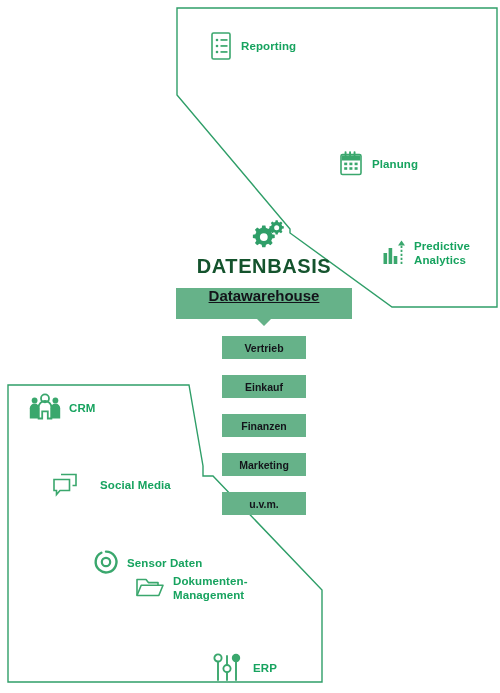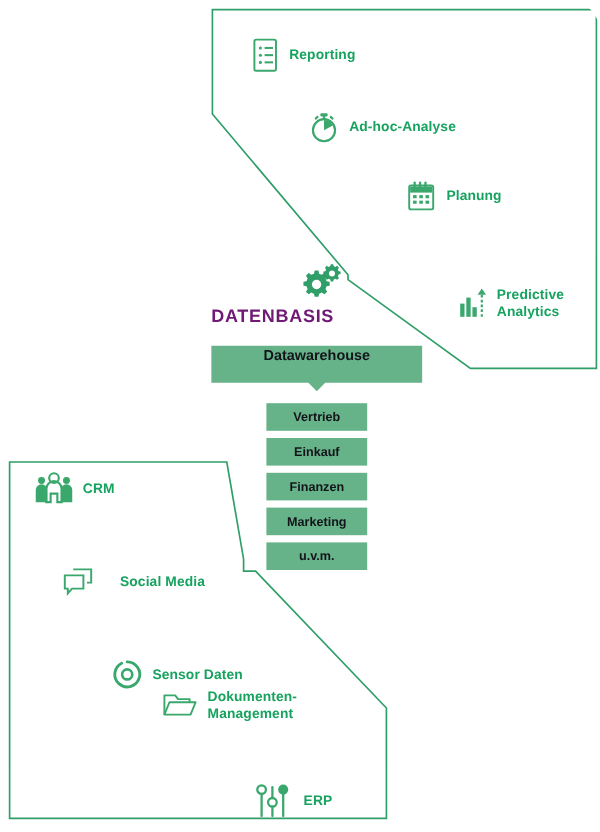--- a/index.html
+++ b/index.html
@@ -9,21 +9,20 @@
   }
   body {
     font-family: "Liberation Sans", sans-serif;
   }
   #diagram-root {
     position: relative;
     width: 500px;
     height: 693px;
     overflow: hidden;
     background: #ffffff;
-    border-radius: 27px;
   }
   #outline-layer {
     position: absolute;
     left: 0;
     top: 0;
     width: 500px;
     height: 693px;
   }
   .zone-outline {
     fill: none;
@@ -51,24 +50,25 @@
     line-height: 1.22;
     white-space: pre-line;
   }
 
   
   .section-title {
     position: absolute;
     left: 176px;
     top: 255px;
     width: 176px;
-    font-size: 15px;
+    text-align: center;
+    font-size: 20px;
     font-weight: bold;
     letter-spacing: 0.6px;
-    color: #701a75;
+    color: #14532d;
   }
   #gear-mark {
     position: absolute;
     left: 246px;
     top: 218px;
     line-height: 0;
   }
   #dwh-box {
     position: absolute;
     left: 176px;
@@ -79,32 +79,33 @@
   }
   #dwh-label {
     position: absolute;
     left: 176px;
     top: 288px;
     width: 176px;
     height: 15px;
     display: flex;
     align-items: center;
     justify-content: center;
-    font-size: 12px;
+    font-size: 15px;
     font-weight: bold;
     color: #13141a;
+    text-decoration: underline;
   }
   #dept-stack {
     position: absolute;
     left: 222px;
     top: 336px;
     width: 84px;
     display: flex;
     flex-direction: column;
-    gap: 6px;
+    gap: 16px;
   }
   .dept-box {
     height: 23px;
     background: #66b289;
     display: flex;
     align-items: center;
     justify-content: center;
     font-size: 10.5px;
     font-weight: bold;
     color: #13141a;
@@ -130,33 +131,20 @@
         <circle cx="9" cy="15" r="1.3" fill="#3aa76d"></circle>
         <circle cx="9" cy="21" r="1.3" fill="#3aa76d"></circle>
         <rect x="12.5" y="8.1" width="7" height="1.7" fill="#3aa76d"></rect>
         <rect x="12.5" y="14.1" width="7" height="1.7" fill="#3aa76d"></rect>
         <rect x="12.5" y="20.1" width="7" height="1.7" fill="#3aa76d"></rect>
       </svg>
     </span>
     <span class="node-label">Reporting</span>
   </div>
 
-  <div class="node" style="left:256px; top:91px;">
-    <span class="glyph">
-      <svg width="28" height="30" viewBox="0 0 28 30">
-        <circle cx="14" cy="17.5" r="9.2" fill="none" stroke="#3aa76d" stroke-width="1.8"></circle>
-        <path d="M 14 17.5 L 14 9 A 8.5 8.5 0 0 1 21.3 13.6 Z" fill="#3aa76d"></path>
-        <rect x="11" y="3.4" width="6" height="2.6" rx="0.8" fill="#3aa76d"></rect>
-        <rect x="13.1" y="5.6" width="1.9" height="2.6" fill="#3aa76d"></rect>
-        <rect x="18.6" y="6.2" width="3.6" height="1.9" rx="0.8" fill="#3aa76d" transform="rotate(40 20.4 7.1)"></rect>
-        <rect x="6" y="6.2" width="3.6" height="1.9" rx="0.8" fill="#3aa76d" transform="rotate(-40 7.8 7.1)"></rect>
-      </svg>
-    </span>
-    <span class="node-label">Ad-hoc-Analyse</span>
-  </div>
 
   <div class="node" style="left:337px; top:149px;">
     <span class="glyph">
       <svg width="28" height="30" viewBox="0 0 28 30">
         <rect x="4" y="5.5" width="20" height="20" rx="1.6" fill="none" stroke="#3aa76d" stroke-width="1.6"></rect>
         <rect x="4.8" y="6.3" width="18.4" height="5.2" fill="#3aa76d"></rect>
         <rect x="7.6" y="2.2" width="1.9" height="5" rx="0.9" fill="#3aa76d"></rect>
         <rect x="12.1" y="2.2" width="1.9" height="5" rx="0.9" fill="#3aa76d"></rect>
         <rect x="16.6" y="2.2" width="1.9" height="5" rx="0.9" fill="#3aa76d"></rect>
         <rect x="7.2" y="13.6" width="3" height="2.6" fill="#3aa76d"></rect>

